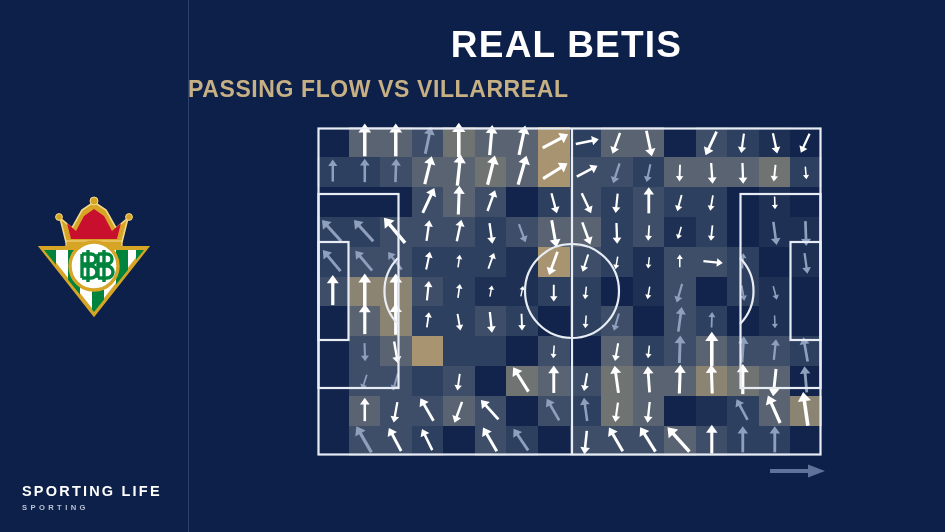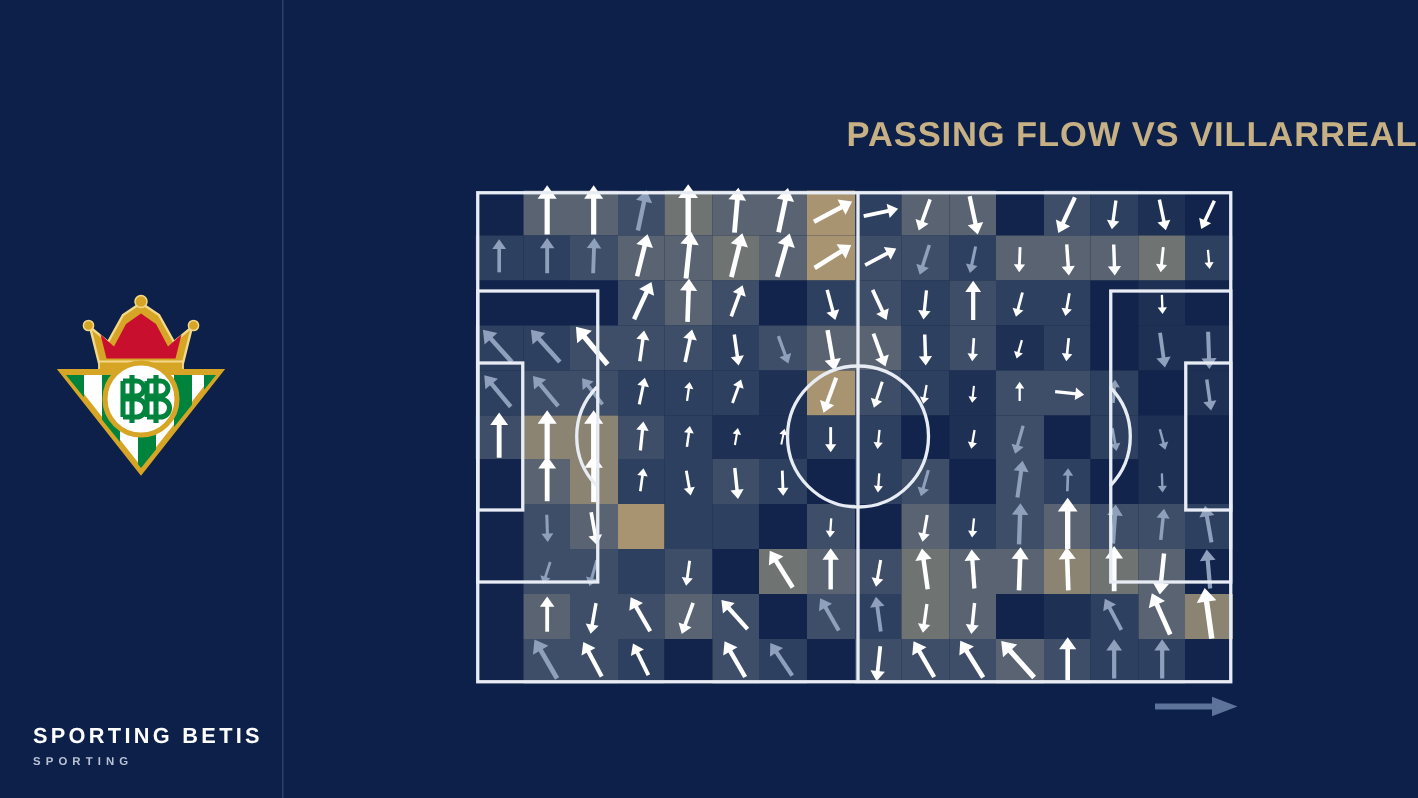--- a/index.html
+++ b/index.html
@@ -29,21 +29,21 @@
     margin-top:5px;line-height:1;white-space:nowrap;
   }
 
   
   .title{
     position:absolute;left:188px;top:26px;width:757px;text-align:center;
     color:#ffffff;font-size:37px;font-weight:bold;letter-spacing:1.2px;
     line-height:1;
   }
   .subtitle{
-    position:absolute;left:188px;top:78px;width:757px;text-align:right;
+    position:absolute;left:188px;top:78px;width:757px;text-align:left;
     color:#c6b084;font-size:23px;font-weight:bold;letter-spacing:0.6px;
     line-height:1;
   }
 
   
   .pitch-wrap{position:absolute;left:317px;top:127px;width:505px;height:329px;}
   .cells{position:absolute;left:0;top:0;width:505px;height:329px;}
   .cell{position:absolute;}
   .cell svg{position:absolute;left:0;top:0;width:100%;height:100%;overflow:visible;}
   .lines{position:absolute;left:0;top:0;width:505px;height:329px;pointer-events:none;}
@@ -84,26 +84,27 @@
         <circle cx="58" cy="70" r="24" fill="#ffffff" stroke="#d6a526" stroke-width="3.4"></circle>
         <g fill="none" stroke="#00843d" stroke-width="3.4">
           <path d="M46 58 v24 M46 58 h9 a5 5 0 0 1 0 10 h-9 M46 70 h9 a6 6 0 0 1 0 12 h-9"></path>
           <path d="M62 58 v24 M62 58 h9 a5 5 0 0 1 0 10 h-9 M62 70 h9 a6 6 0 0 1 0 12 h-9"></path>
           <path d="M52 54 v32 M68 54 v32"></path>
         </g>
       </svg>
     </div>
 
     <div class="brand">
-      <div class="brand-main">SPORTING BETIS</div>
+      <div class="brand-main">SPORTING LIFE</div>
       <div class="brand-sub">SPORTING</div>
     </div>
   </div>
   <div class="rail-divider"></div>
 
+  <div class="title">REAL BETIS</div>
   <div class="subtitle">PASSING FLOW VS VILLARREAL</div>
 
   <div class="pitch-wrap">
     <div class="cells" id="cells">
         <div class="cell" style="left: 0px; top: 0px; width: 31.5625px; height: 29.9091px; background: rgb(18, 36, 75);"></div>
         <div class="cell" style="left: 31.5625px; top: 0px; width: 31.5625px; height: 29.9091px; background: rgb(89, 99, 113);">
           <svg viewBox="0 0 31.5625 29.90909090909091">
             <g transform="translate(15.78125,14.954545454545455) rotate(0)">
               <line x1="0" y1="14.399999999999999" x2="0" y2="-10.84" stroke="#ffffff" stroke-width="3.4699999999999998"></line>
               <path d="M0 -18.404999999999998 L 6.38 -9.504999999999999 L -6.38 -9.504999999999999 Z" fill="#ffffff"></path>

